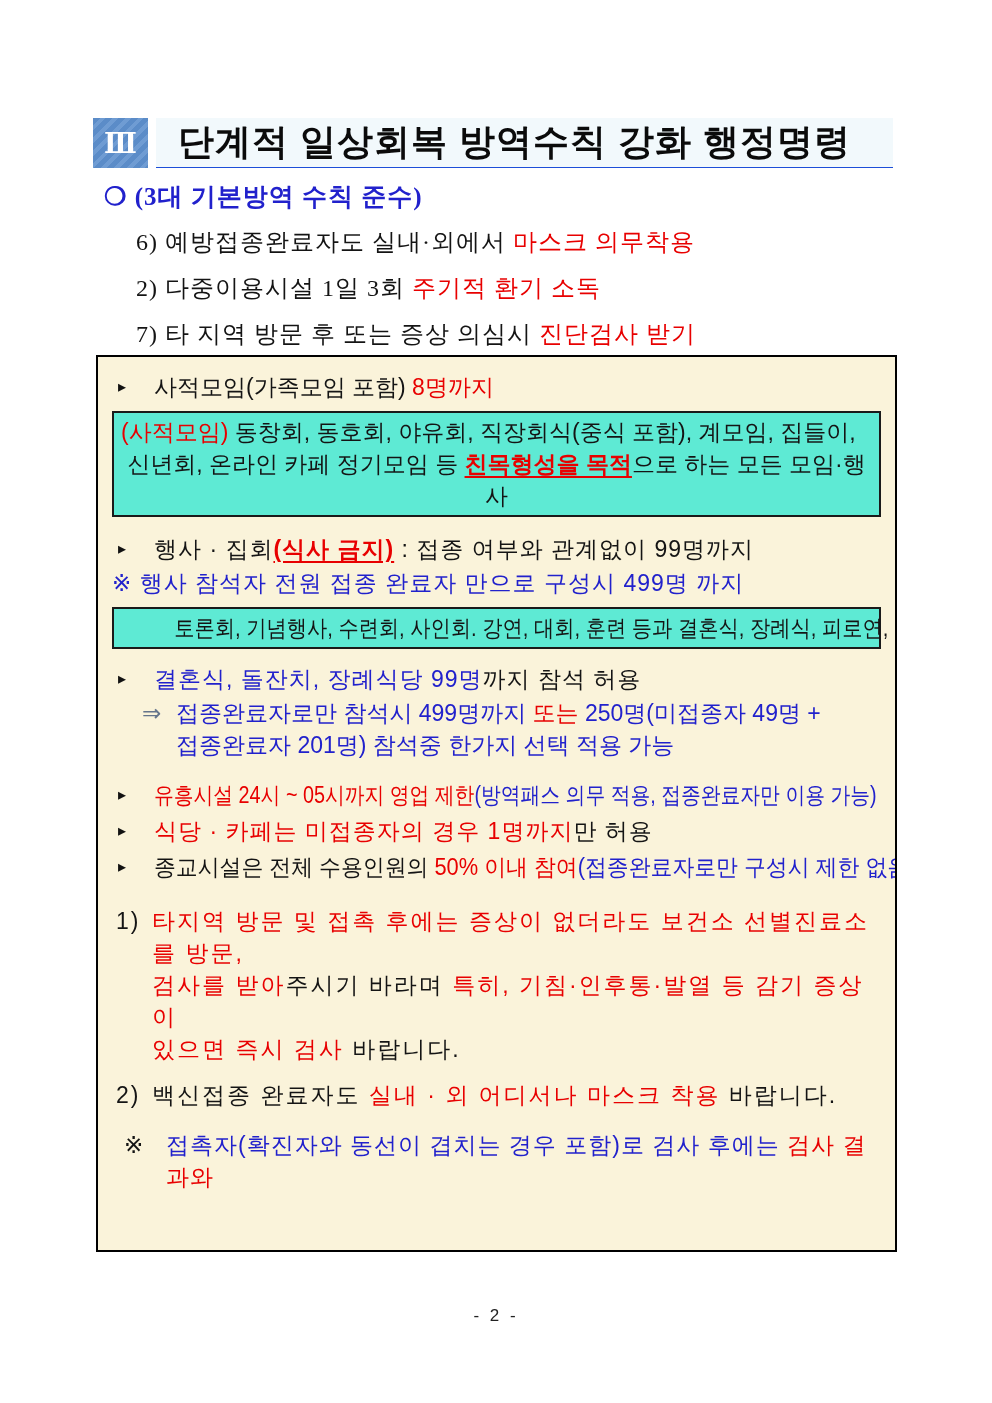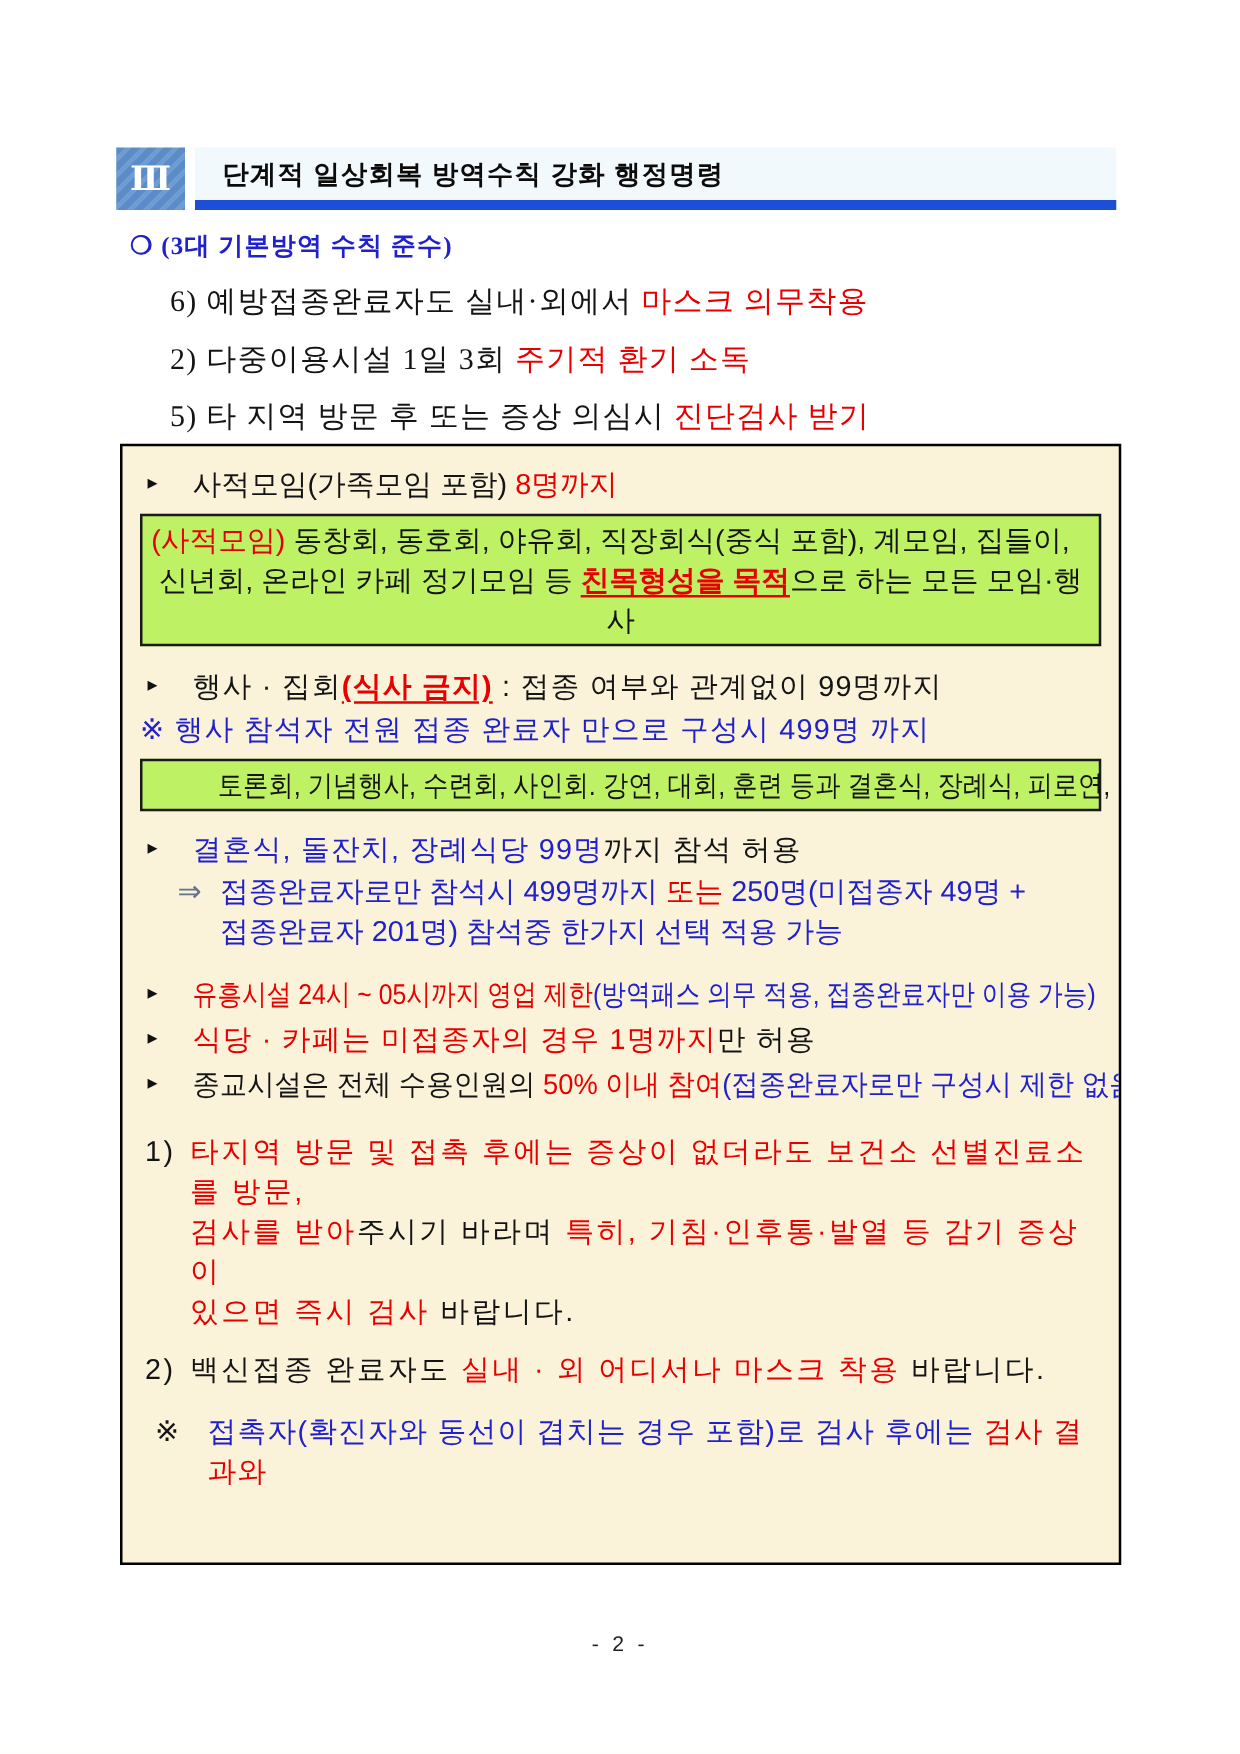--- a/index.html
+++ b/index.html
@@ -9,39 +9,39 @@
   }
   
   .header{position:absolute;left:93px;top:118px;width:800px;height:50px;display:flex;}
   .badge{
     width:55px;height:50px;flex:0 0 55px;
     background:repeating-linear-gradient(135deg,#5b8cc8 0 5px,#6f9cd3 5px 9px);
     color:#ffffff;font-family:"DejaVu Serif","Liberation Serif",serif;
     font-weight:bold;font-size:27px;display:flex;align-items:center;justify-content:center;
   }
   .title-wrap{
-    flex:1;margin-left:8px;background:#f2f9fc;border-bottom:8px solid #1d4ed8;
+    flex:1;margin-left:8px;background:#f2f9fc;border-bottom:1px solid #1d4ed8;
     display:flex;align-items:center;padding-left:22px;box-sizing:border-box;
-    font-weight:bold;font-size:21px;letter-spacing:1px;color:#0b0b0b;
+    font-weight:bold;font-size:36px;letter-spacing:1px;color:#0b0b0b;
   }
   
   .intro{position:absolute;left:104px;top:180px;width:800px;
     font-family:"Liberation Serif","DejaVu Serif",serif;font-size:24px;}
-  .intro-heading{font-weight:bold;font-size:20px;letter-spacing:1px;line-height:34px;}
+  .intro-heading{font-weight:bold;font-size:25px;letter-spacing:1px;line-height:34px;}
   .intro-item{margin:11px 0 0 32px;line-height:35px;letter-spacing:1px;}
   
   .bigbox{
     position:absolute;left:96px;top:355px;width:801px;height:897px;box-sizing:border-box;
     border:2px solid #000;background:#faf3da;padding:12px 14px;font-size:23px;overflow:hidden;
   }
   .line{line-height:32px;}
   .brow{display:flex;}
   .tri{flex:0 0 36px;padding-left:6px;font-size:16px;line-height:32px;color:#111;}
   .inner{
-    background:#bef264;border:2px solid #1a1a1a;padding:3px 7px;line-height:32px;
+    background:#5eead4;border:2px solid #1a1a1a;padding:3px 7px;line-height:32px;
   }
   .inner .l2{text-align:center;}
   .note{}
   .arrow-row{display:flex;margin-left:30px;}
   .arrow-marker{flex:0 0 34px;color:#64748b;}
   .num-row{display:flex;}
   .num{flex:0 0 36px;padding-left:4px;}
   .marker-row{display:flex;}
   .marker{flex:0 0 42px;padding-left:12px;}
   .sp{letter-spacing:2px;}
@@ -64,21 +64,21 @@
 
 <div class="header">
   <div class="badge">Ⅲ</div>
   <div class="title-wrap">단계적 일상회복 방역수칙 강화 행정명령</div>
 </div>
 
 <div class="intro">
   <div class="intro-heading"><span class="c-blue b">❍ (3대 기본방역 수칙 준수)</span></div>
   <div class="intro-item"><span class="c-black">6) 예방접종완료자도 실내·외에서 </span><span class="c-red">마스크 의무착용</span></div>
   <div class="intro-item"><span class="c-black">2) 다중이용시설 1일 3회 </span><span class="c-red">주기적 환기 소독</span></div>
-  <div class="intro-item"><span class="c-black">5) 타 지역 방문 후 또는 증상 의심시 </span><span class="c-red">진단검사 받기</span></div>
+  <div class="intro-item"><span class="c-black">7) 타 지역 방문 후 또는 증상 의심시 </span><span class="c-red">진단검사 받기</span></div>
 </div>
 
 <div class="bigbox">
 
   <div class="brow line mt2">
     <span class="tri">▸</span>
     <span><span class="c-black">사적모임(가족모임 포함) </span><span class="c-red">8명까지</span></span>
   </div>
 
   <div class="inner mt8">

